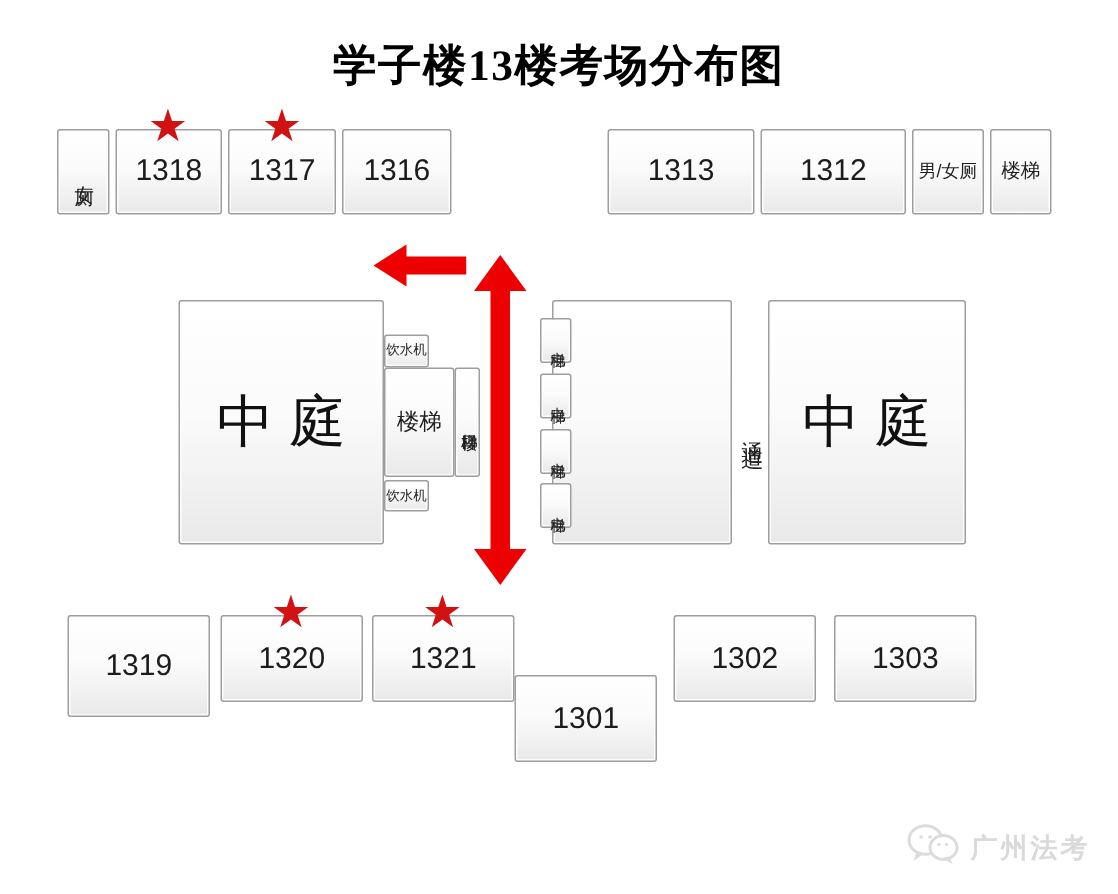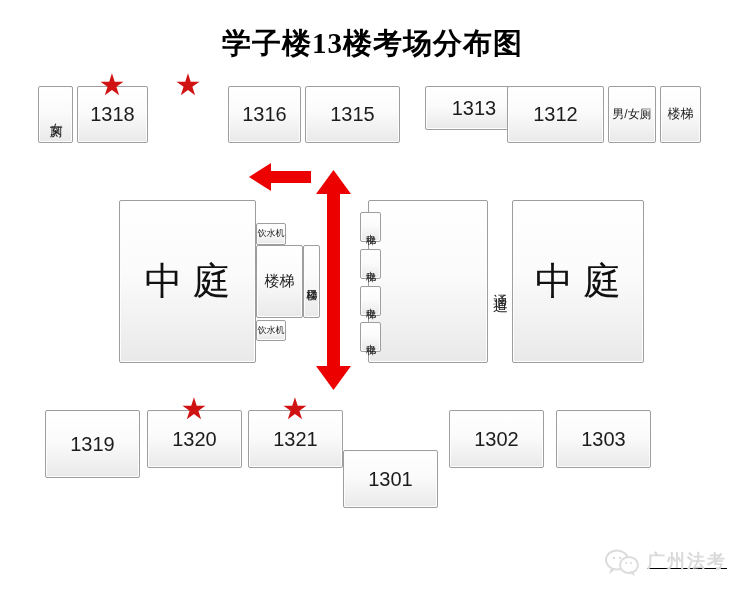--- a/index.html
+++ b/index.html
@@ -32,21 +32,21 @@
     position:absolute;z-index:5;color:#d11212;font-size:30px;line-height:30px;
     width:30px;text-align:center;pointer-events:none;
     font-family:"DejaVu Sans",sans-serif;
   }
   .arrow-svg{position:absolute;z-index:4;}
   .passage{
     position:absolute;display:flex;align-items:center;justify-content:center;
     font-size:15px;color:#1f1f1f;
   }
   .watermark{
-    position:absolute;left:604px;top:549px;display:flex;align-items:flex-start;gap:7px;text-decoration:underline;
+    position:absolute;left:604px;top:549px;display:flex;align-items:flex-end;gap:7px;
   }
   .watermark-text{
     font-size:18px;color:#dadada;letter-spacing:2px;font-weight:bold;
   }
 </style>
 </head>
 <body>
 
 <div class="canvas">
 
@@ -55,30 +55,30 @@
   <div class="room small-cjk" style="left:38px;top:86px;width:35px;height:57px;">
     <span class="vtext">女厕</span>
   </div>
 
   <span class="star" style="left:97px;top:70px;">★</span>
   <div class="room" style="left:77px;top:86px;width:71px;height:57px;">
     <span class="num">1318</span>
   </div>
 
   <span class="star" style="left:173px;top:70px;">★</span>
+  <div class="room" style="left:152px;top:86px;width:72px;height:57px;">
+    <span class="num">1317</span>
+  </div>
 
   <div class="room" style="left:228px;top:86px;width:73px;height:57px;">
     <span class="num">1316</span>
   </div>
 
-  <div class="room" style="left:305px;top:86px;width:95px;height:57px;">
-    <span class="num">1315</span>
-  </div>
 
-  <div class="room" style="left:405px;top:86px;width:98px;height:44px;margin-left:20px;">
+  <div class="room" style="left:405px;top:86px;width:98px;height:57px;">
     <span class="num">1313</span>
   </div>
 
   <div class="room" style="left:507px;top:86px;width:97px;height:57px;">
     <span class="num">1312</span>
   </div>
 
   <div class="room" style="left:608px;top:86px;width:48px;height:57px;font-size:12px;">
     <span>男/女厕</span>
   </div>

